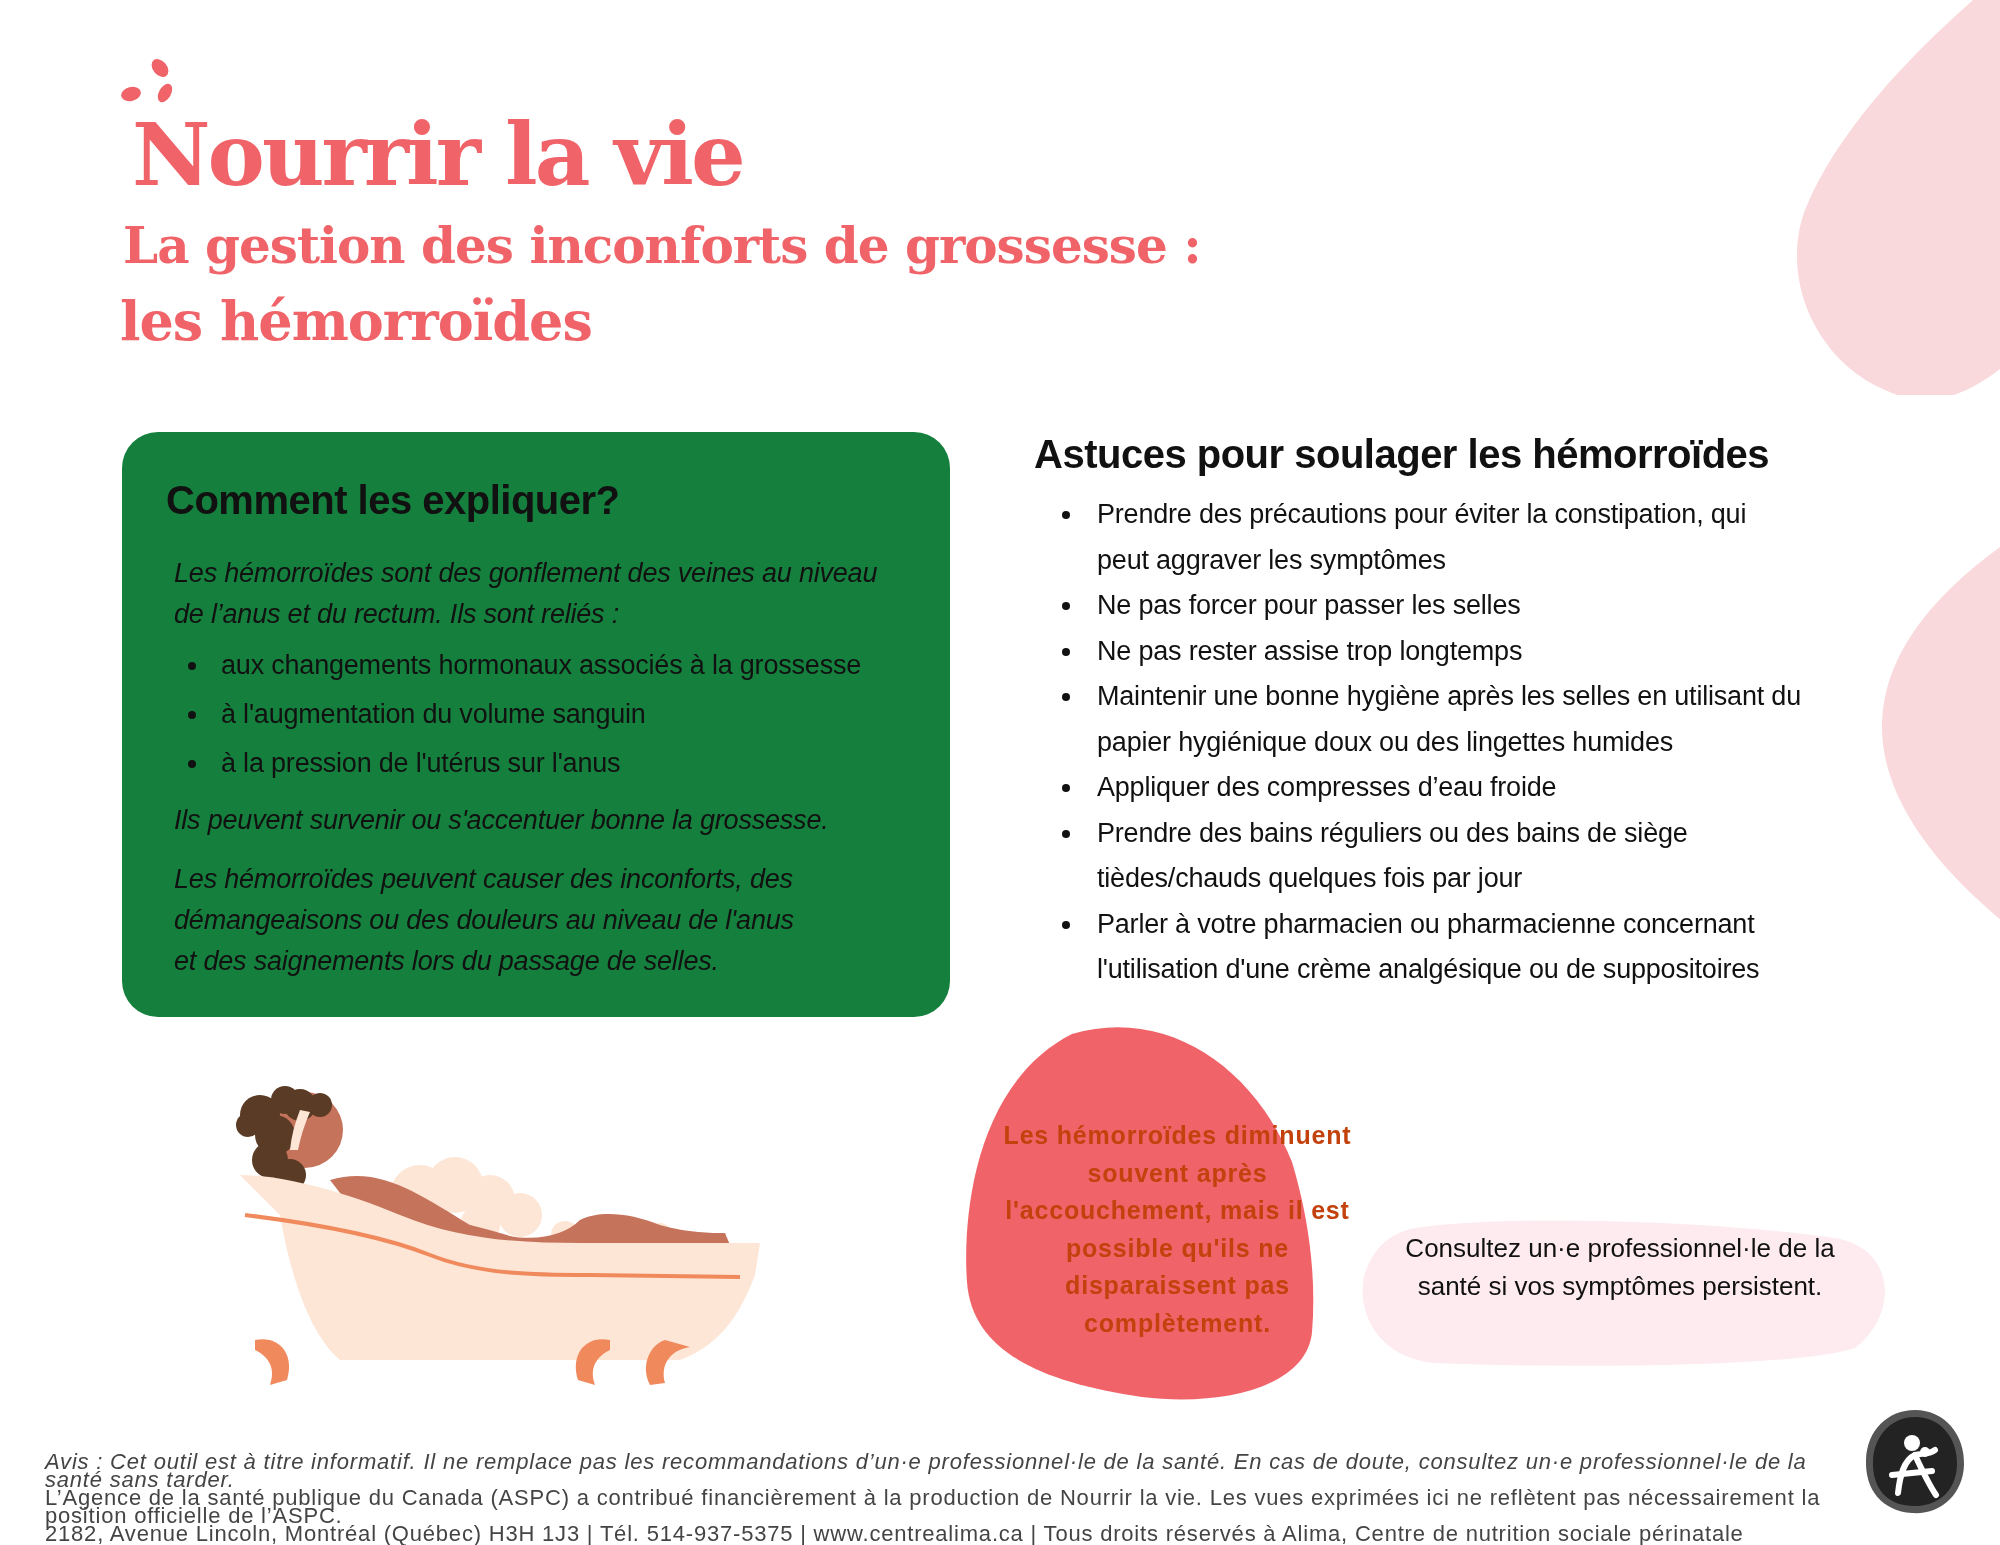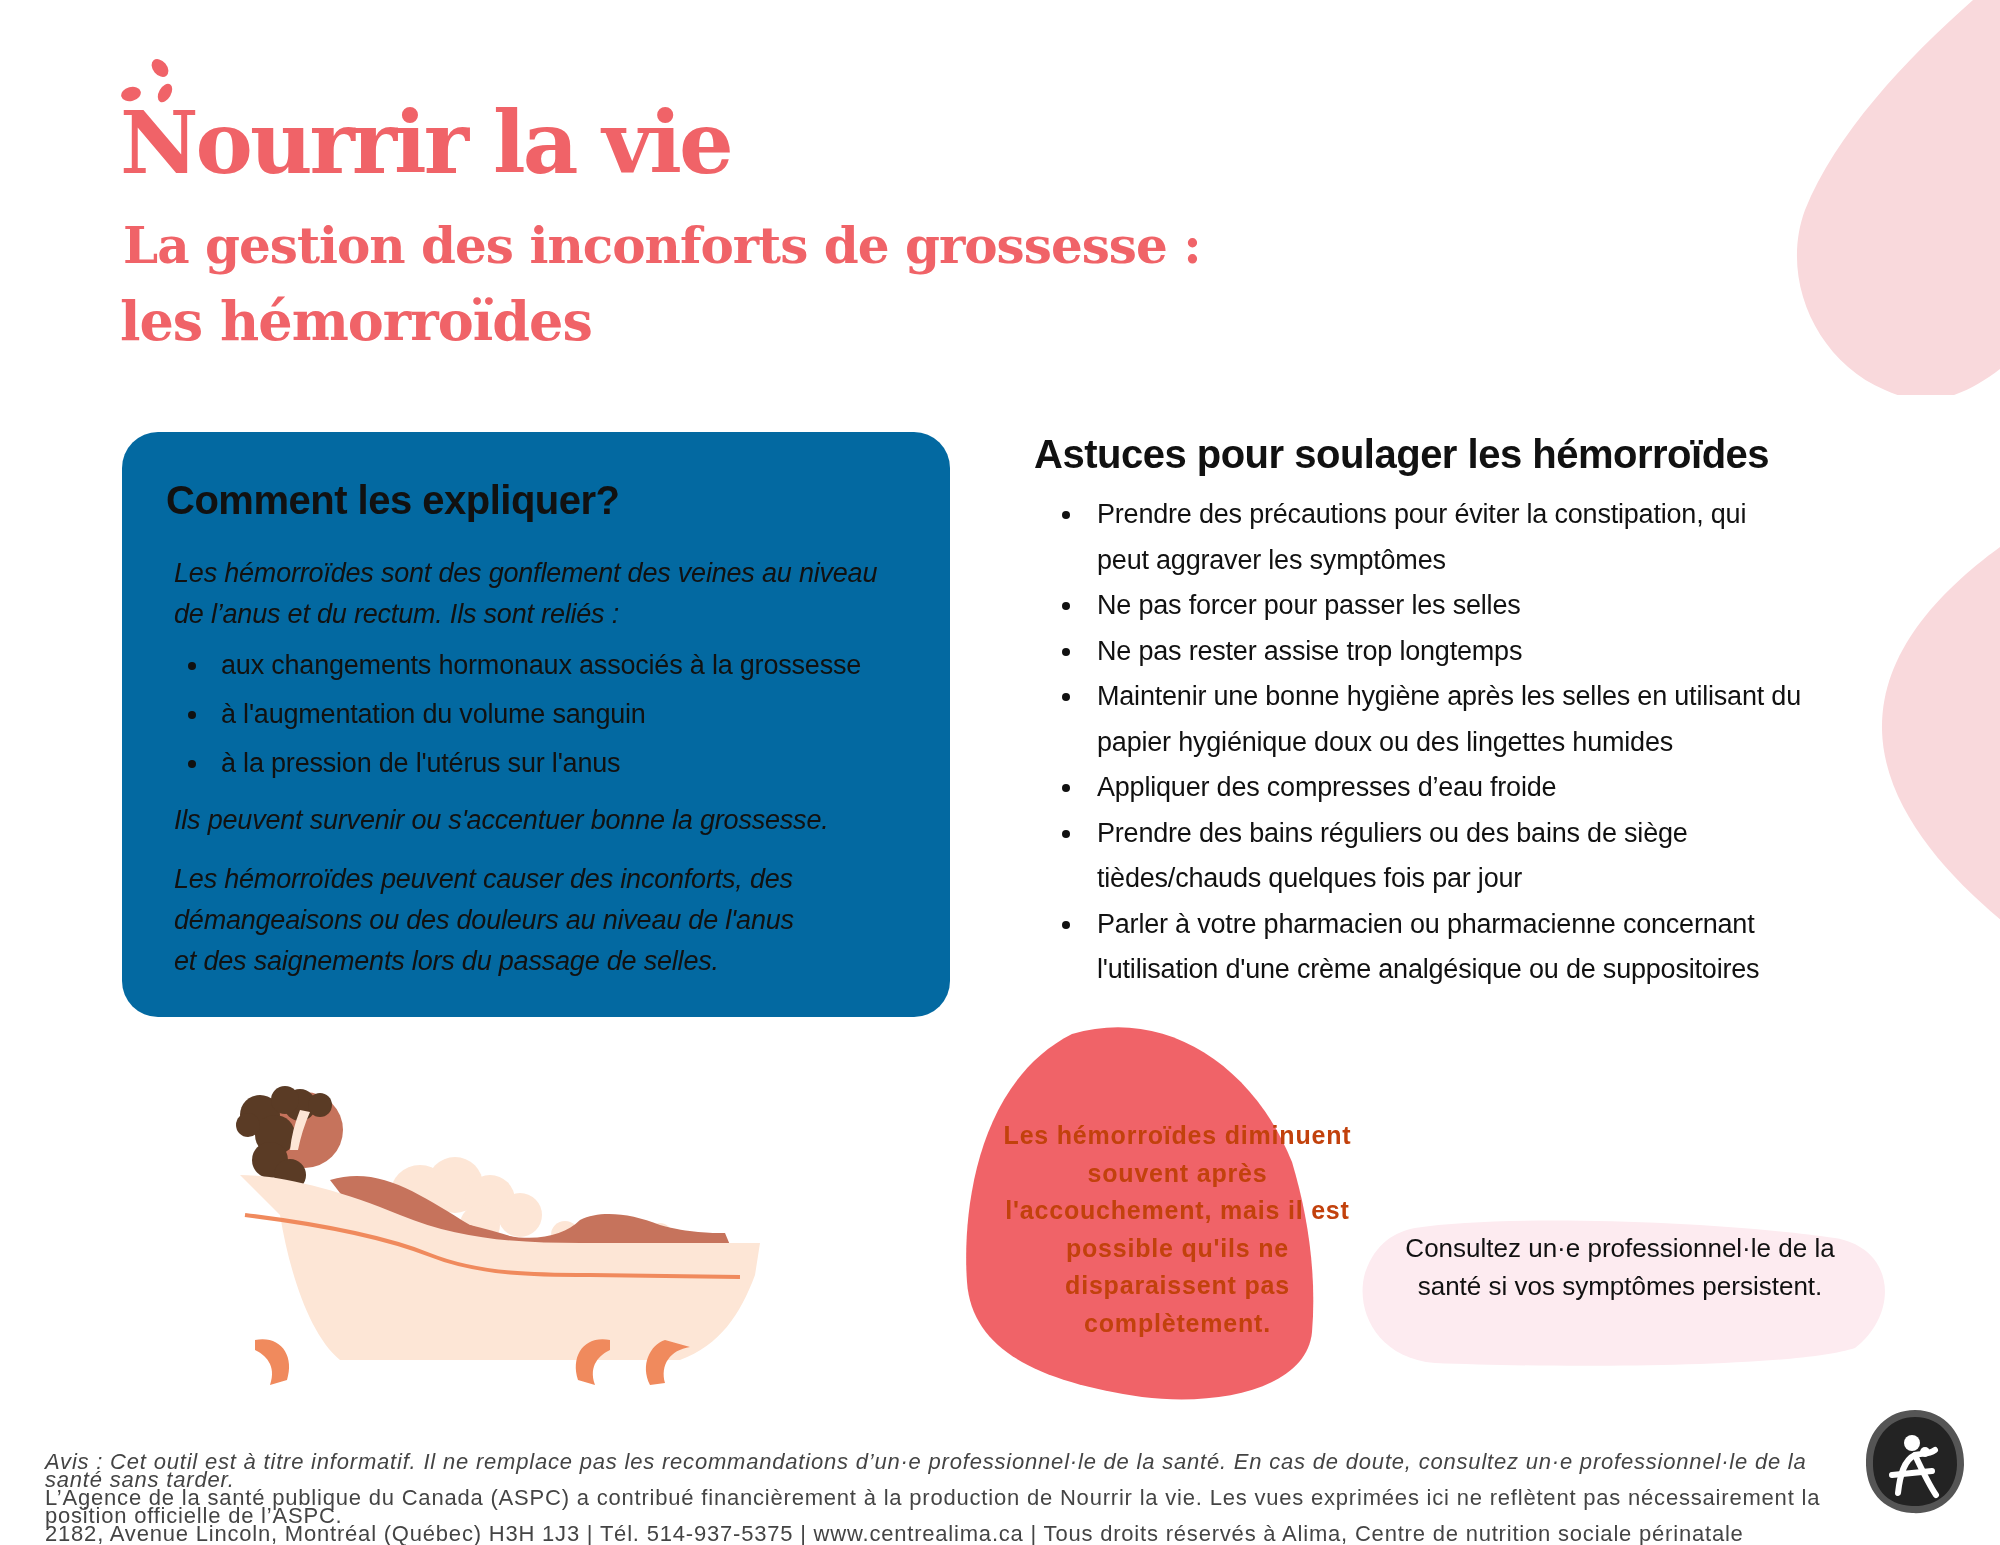--- a/index.html
+++ b/index.html
@@ -14,39 +14,39 @@
   
   .blob-top { left: 1795px; top: 0; width: 260px; height: 395px; }
   .blob-mid { left: 1880px; top: 520px; width: 160px; height: 430px; }
 
   
   .brand-dots { left: 120px; top: 58px; width: 60px; height: 50px; }
   .brand-title {
     left: 120px; top: 100px;
     font-family: "DejaVu Serif", "Liberation Serif", serif;
     font-weight: bold; font-size: 86px; letter-spacing: -3px;
-    color: #f06368; line-height: 1; margin: 0;
+    color: #f06368; line-height: 1; margin: 12px;
   }
   .subtitle-1 {
     left: 120px; top: 215px;
     font-family: "DejaVu Serif", "Liberation Serif", serif;
     font-weight: bold; font-size: 50px; color: #f06368; letter-spacing: -1px;
     line-height: 1.1; margin: 3px;
   }
   .subtitle-2 {
     left: 120px; top: 292px;
     font-family: "DejaVu Serif", "Liberation Serif", serif;
     font-size: 54px; color: #f06368; letter-spacing: -1px;
     line-height: 1.1; margin: 0;
   }
 
   
   .explain-card {
     left: 122px; top: 432px; width: 828px; height: 585px;
-    background: #0369a1; border-radius: 36px;
+    background: #15803d; border-radius: 36px;
     box-sizing: border-box; padding: 46px 46px 0 44px;
   }
   .explain-card h2 {
     font-size: 40px; font-weight: bold; margin: 0 0 30px 0; letter-spacing: -0.5px;
   }
   .explain-card p {
     font-size: 27px; line-height: 41px; margin: 0; padding-left: 8px; letter-spacing: -0.2px; font-style: italic;
   }
   .explain-card ul {
     list-style: none; margin: 6px 0 12px 0; padding: 0 0 0 22px;

